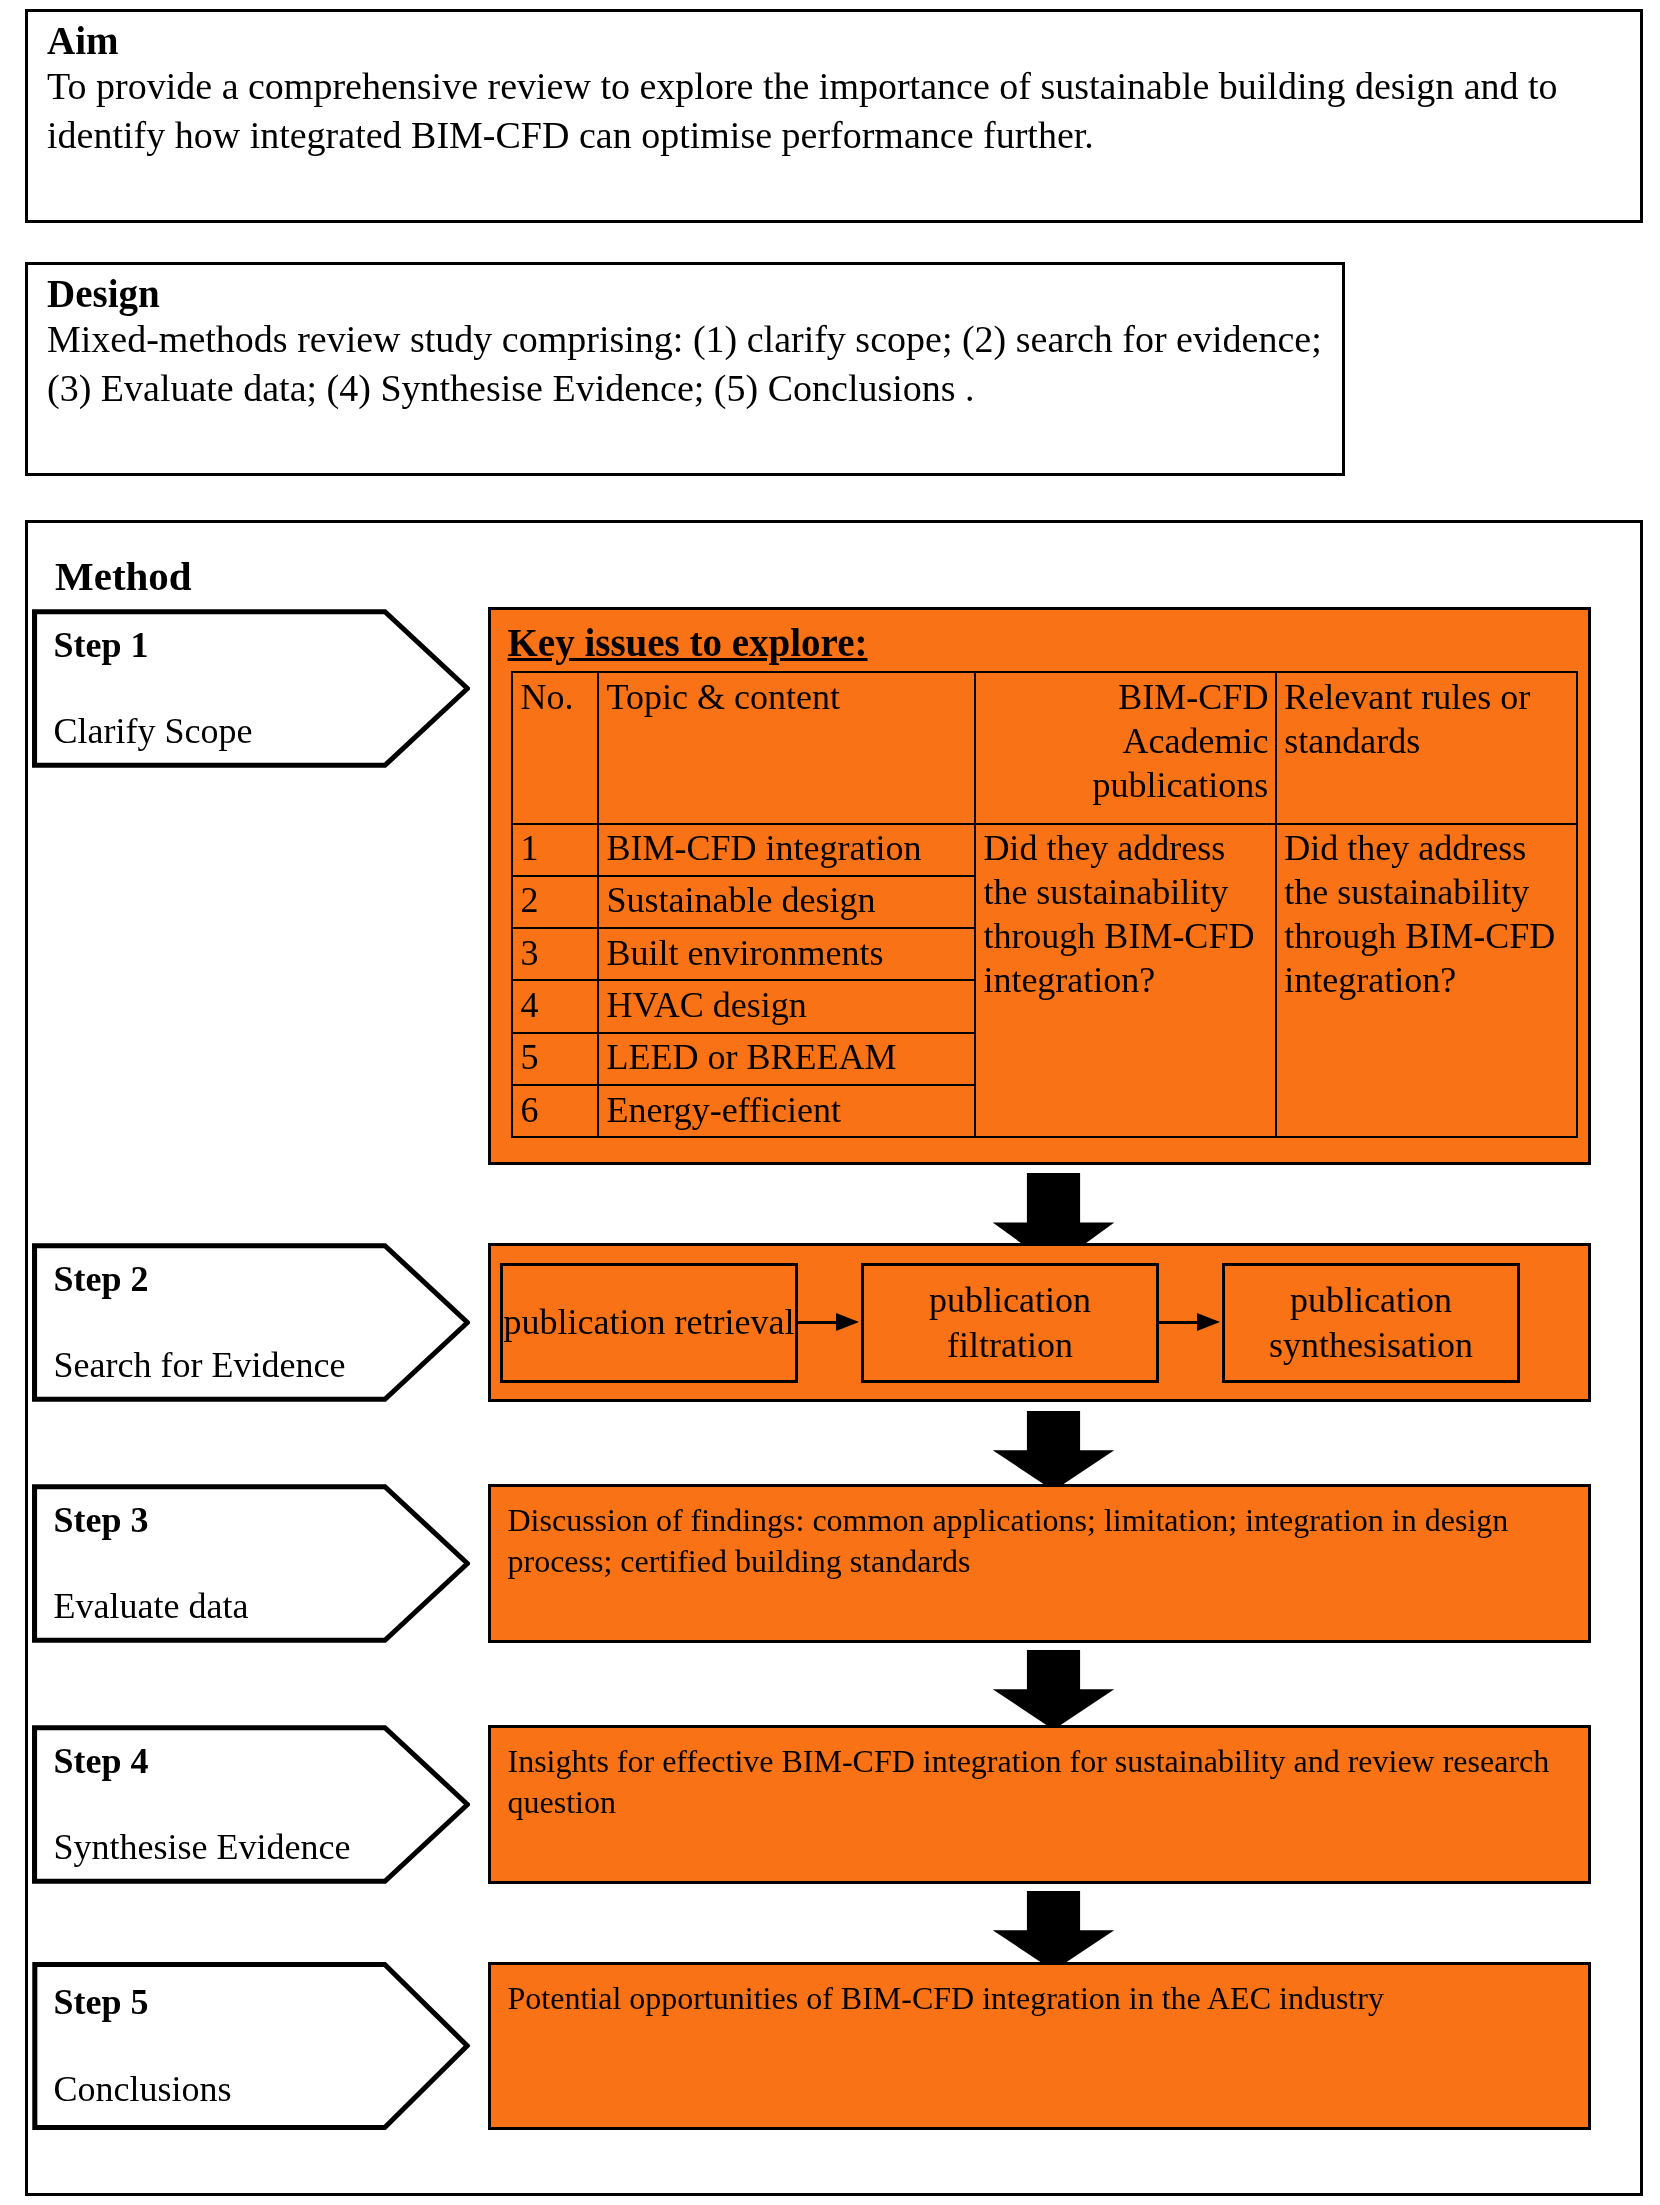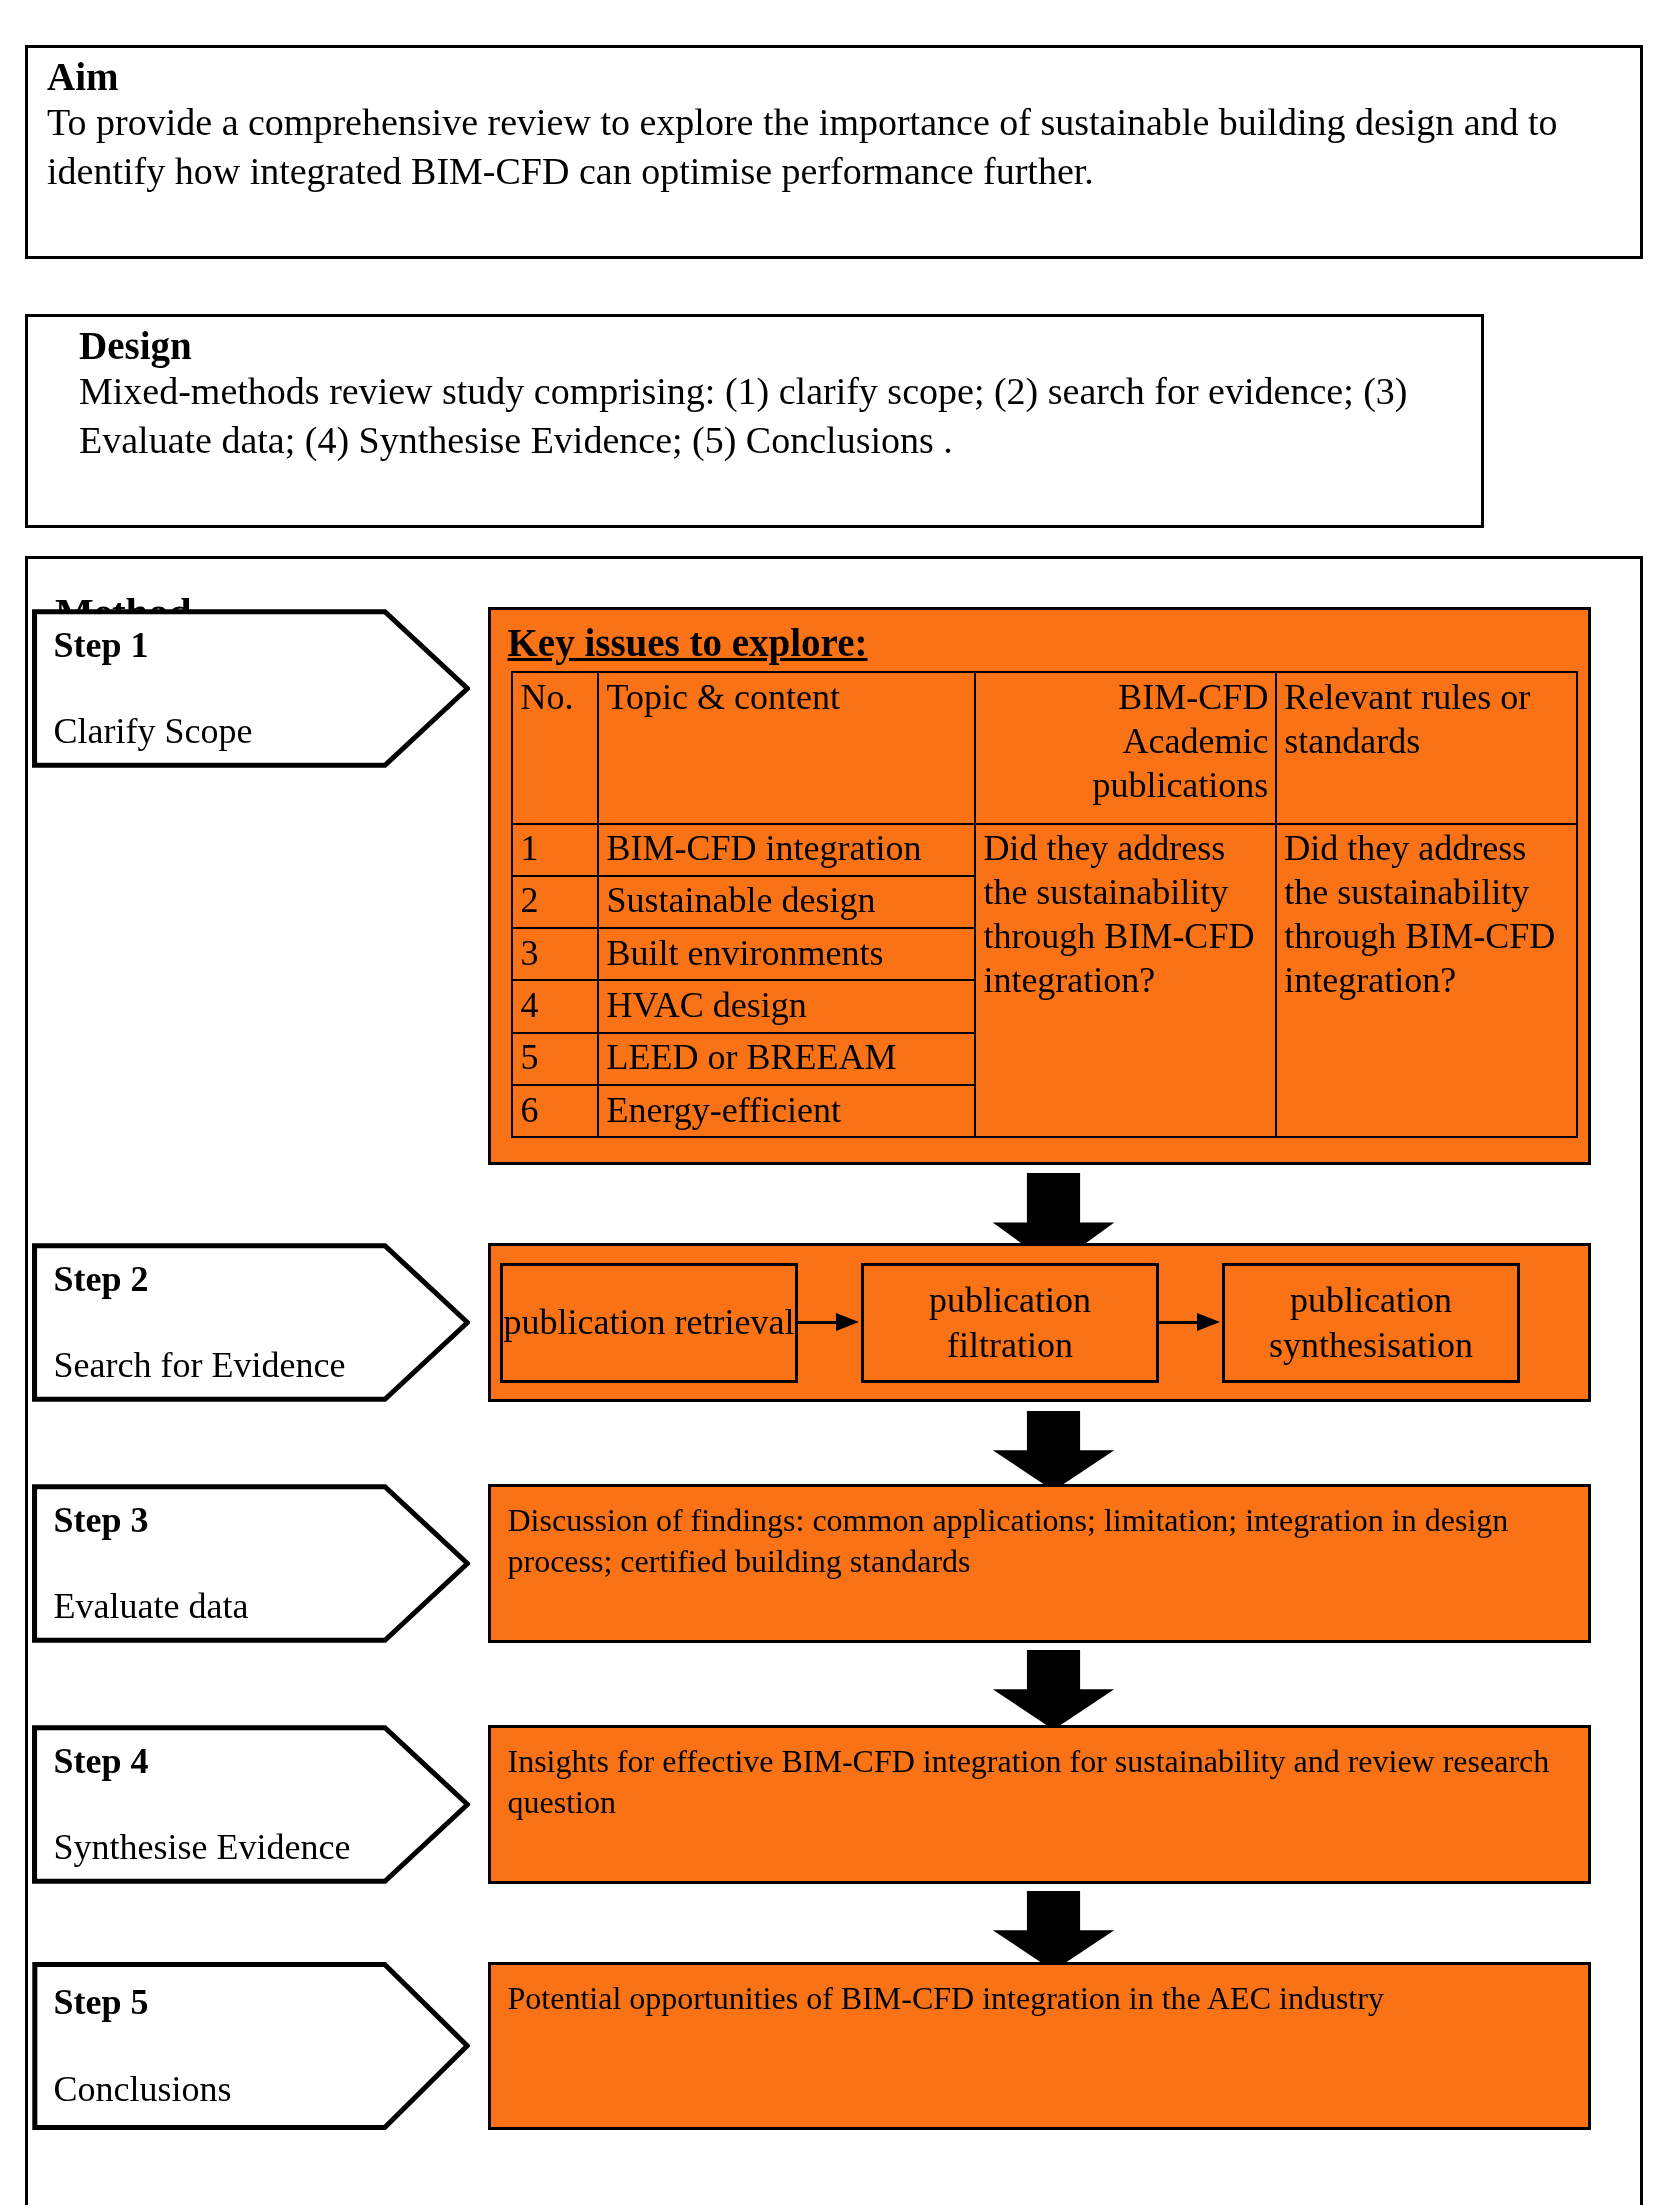--- a/index.html
+++ b/index.html
@@ -3,39 +3,39 @@
 <meta charset="utf-8">
 <style>
   html,body{margin:0;padding:0;background:#fff;}
   body{
     width:1661px;height:2205px;
     font-family:"Liberation Serif","DejaVu Serif",serif;
     color:#000;
     position:relative;
     overflow:hidden;
   }
-  .abs{position:absolute;box-sizing:border-box;margin-top:36px;}
+  .abs{position:absolute;box-sizing:border-box;}
   .panel{
     border:3.2px solid #000;
     background:#fff;
   }
   .hd{
     font-weight:bold;
     font-size:39px;
     line-height:1.05;
   }
   .bodytext{
     font-size:38px;
     line-height:1.28;
   }
   
   #aim{left:25px;top:9px;width:1618px;height:214px;}
   #aim .inner{padding:9px 16.5px 0 19px;}
   
-  #design{left:25px;top:278px;width:1459px;height:214px;padding-left:32px;}
+  #design{left:25px;top:262px;width:1320px;height:214px;}
   #design .inner{padding:9px 16.5px 0 19px;}
   
   #method{left:25px;top:520px;width:1618px;height:1676px;}
   #method-title{left:55px;top:552px;font-weight:bold;font-size:41px;}
 
   
   .chev{
     position:absolute;
     display:flex;flex-direction:column;justify-content:center;
   }

